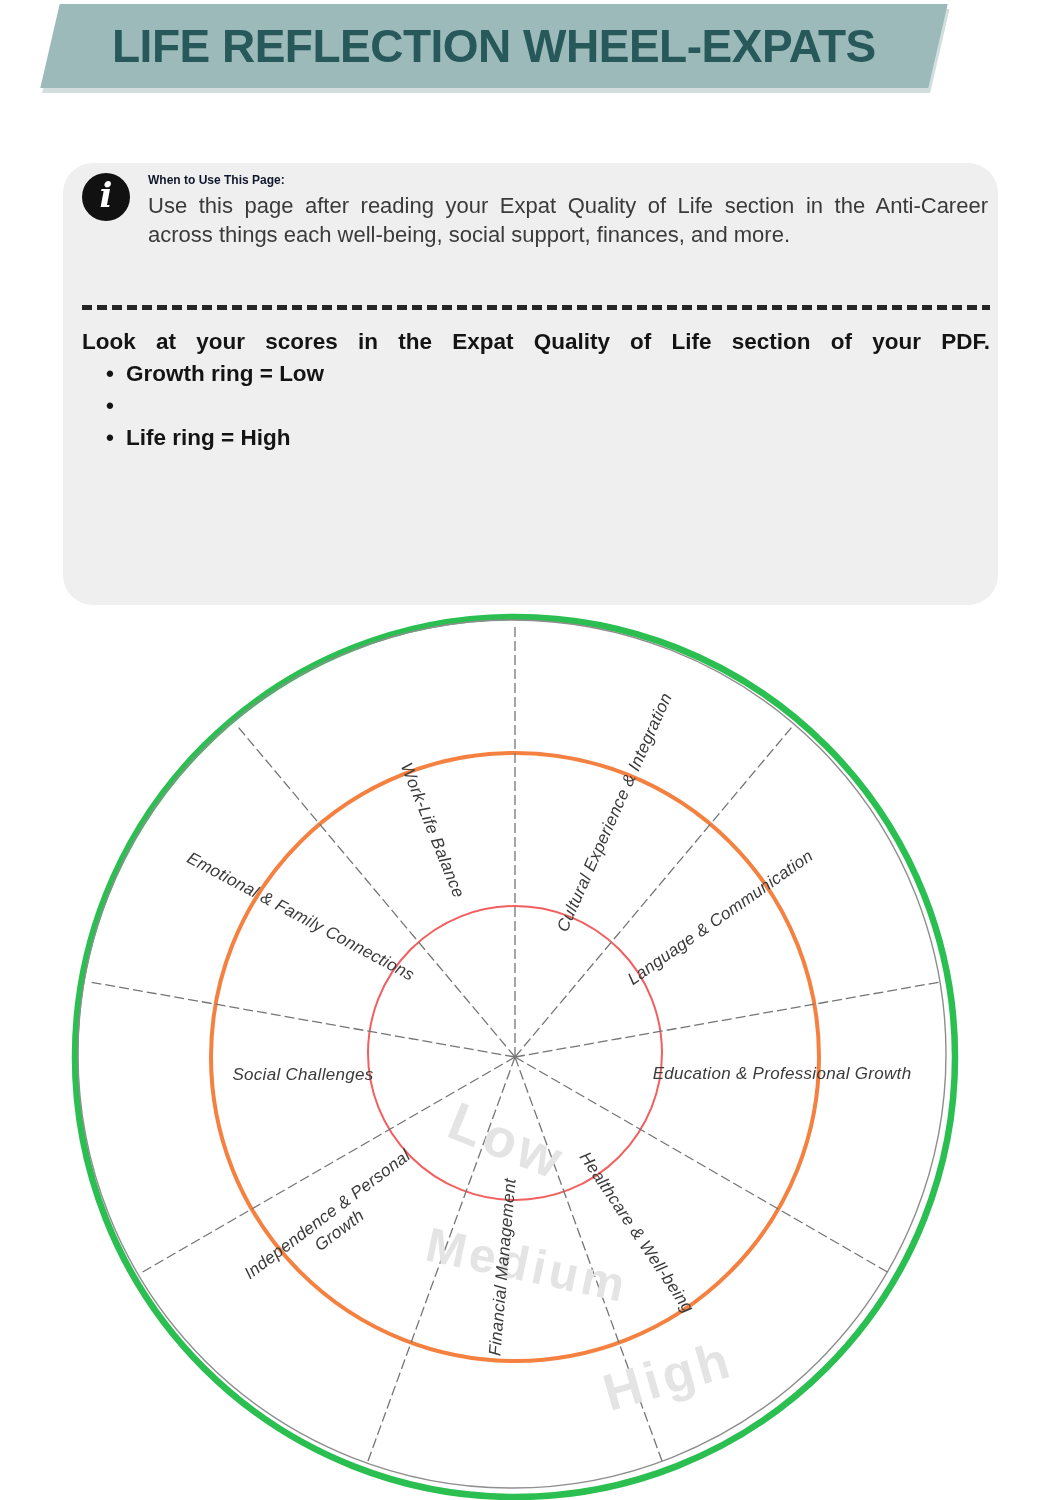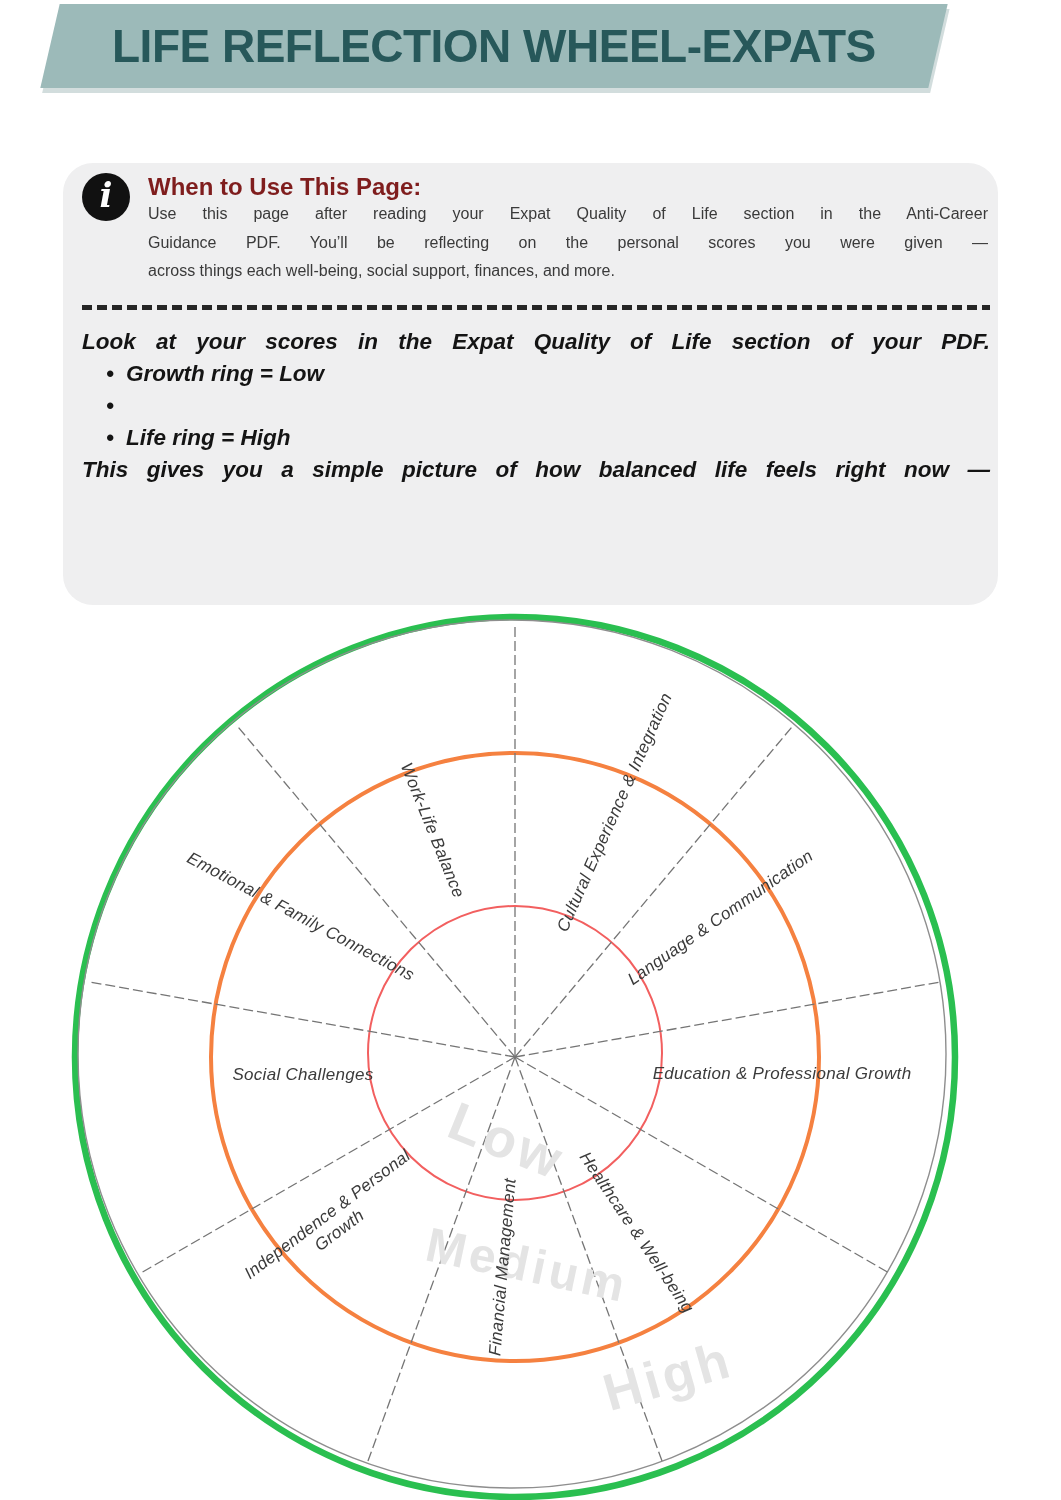--- a/index.html
+++ b/index.html
@@ -25,36 +25,36 @@
     position:absolute;left:63px;top:163px;width:935px;height:442px;
     background:#efeff0;border-radius:30px;
   }
   .info-icon{
     position:absolute;left:19px;top:10px;width:48px;height:48px;border-radius:50%;
     background:#111111;color:#ffffff;display:flex;align-items:center;justify-content:center;
     font:italic 700 34px "DejaVu Serif",serif;padding-bottom:4px;
   }
   .info-heading{
     position:absolute;left:85px;top:10px;
-    font-size:24px;font-weight:700;color:#7f1d1d;
+    font-size:12px;font-weight:700;color:#0f172a;
   }
   .info-body{
-    position:absolute;left:85px;top:37px;width:840px;
-    font-size:16px;line-height:28.5px;color:#3a3a3a;
+    position:absolute;left:85px;top:29px;width:840px;
+    font-size:22px;line-height:28.5px;color:#3a3a3a;
   }
   .stretch{text-align:justify;text-align-last:justify;}
 
   .divider{
     position:absolute;left:19px;top:142px;width:908px;height:4.5px;
     background:repeating-linear-gradient(90deg,#262626 0 10px,transparent 10px 15px);
   }
 
   .instructions{
     position:absolute;left:19px;top:163px;width:908px;
-    font-style:italic;font-weight:700;font-size:22.5px;line-height:32px;color:#141414;
+    font-weight:700;font-size:22.5px;line-height:32px;color:#141414;
   }
   .bullet-row{display:flex;padding-left:24px;}
   .bullet-dot{width:20px;flex:0 0 20px;}
 
   
   .wheel-svg{position:absolute;left:0;top:0;width:1061px;height:1500px;}
   .cat-label{
     font-family:"Liberation Sans",sans-serif;font-style:italic;
     font-size:17px;fill:#3b3b3b;letter-spacing:.3px;
   }
@@ -69,40 +69,38 @@
 
   <div class="banner">
     <span class="banner-text">LIFE REFLECTION WHEEL-EXPATS</span>
   </div>
 
   <div class="panel">
     <div class="info-icon">i</div>
     <div class="info-heading">When to Use This Page:</div>
     <div class="info-body">
       <div class="stretch">Use this page after reading your Expat Quality of Life section in the Anti-Career</div>
-      <div class="stretch">Guidance PDF. You’ll be reflecting on the personal scores you were given —</div>
       <div>across things each well-being, social support, finances, and more.</div>
     </div>
 
     <div class="divider"></div>
 
     <div class="instructions">
       <div class="stretch">Look at your scores in the Expat Quality of Life section of your PDF.</div>
       <div class="bullet-row">
         <span class="bullet-dot">•</span>
         <span>Growth ring = Low</span>
       </div>
       <div class="bullet-row">
         <span class="bullet-dot">•</span>
       </div>
       <div class="bullet-row">
         <span class="bullet-dot">•</span>
         <span>Life ring = High</span>
       </div>
-      <div class="stretch">This gives you a simple picture of how balanced life feels right now —</div>
     </div>
   </div>
 
   <svg id="wheel-svg" class="wheel-svg" viewBox="0 0 1061 1500">
 
     <circle cx="515" cy="1057" r="440" fill="#ffffff" stroke-width="6.5" stroke="#2abf50"></circle>
     <circle cx="512" cy="1054" r="434" fill="none" stroke-width="1.4" stroke="#8e8e8e"></circle>
     <circle cx="515" cy="1057" r="304" fill="none" stroke-width="4" stroke="#f58140"></circle>
     <circle cx="515" cy="1053" r="147" fill="none" stroke-width="2" stroke="#f25f5f"></circle>
     <g id="wheel-spokes">

